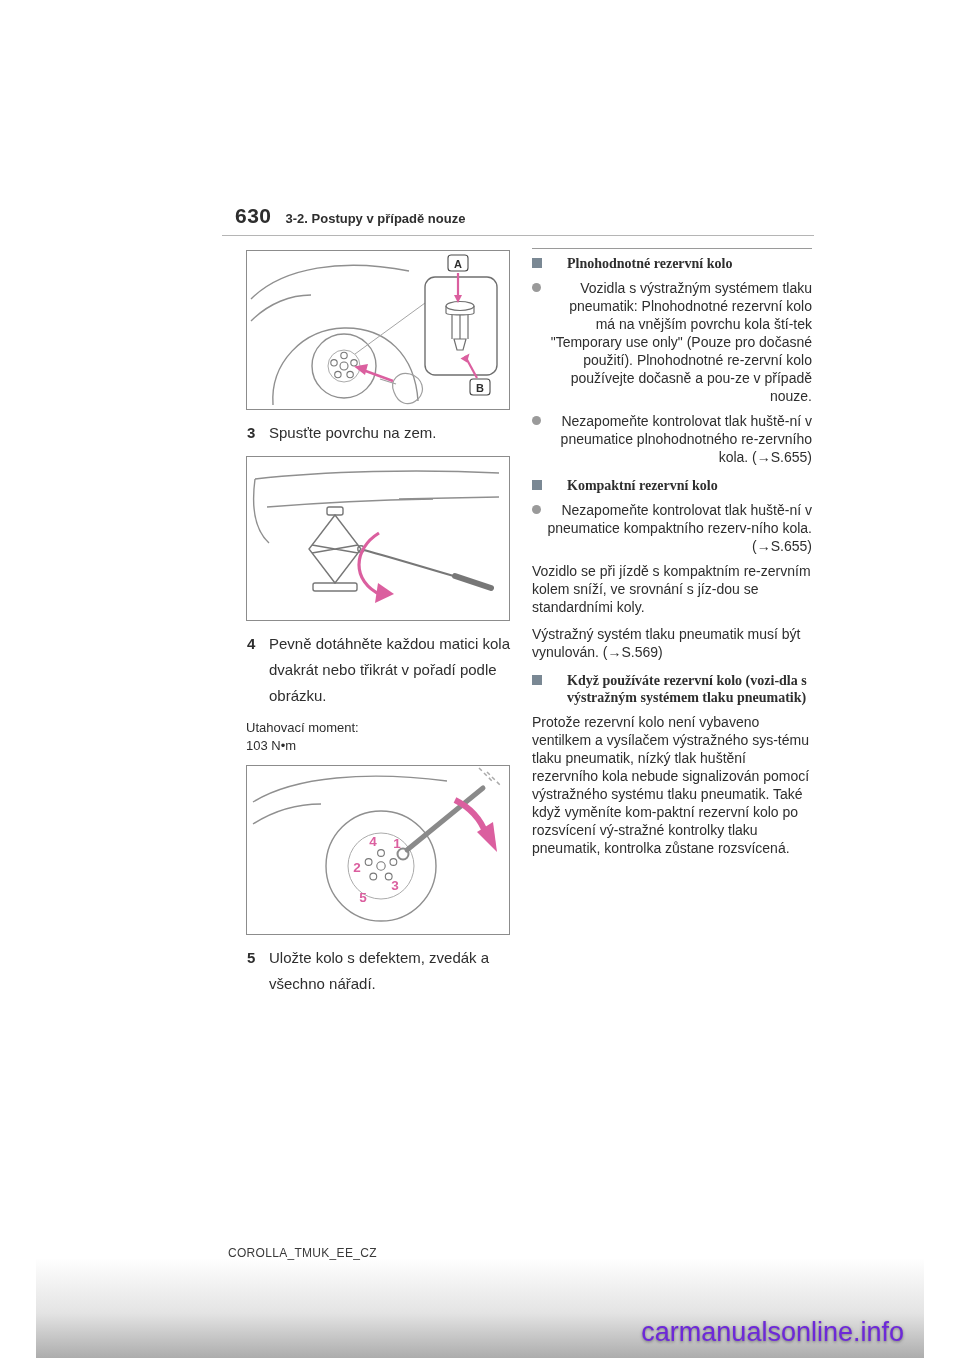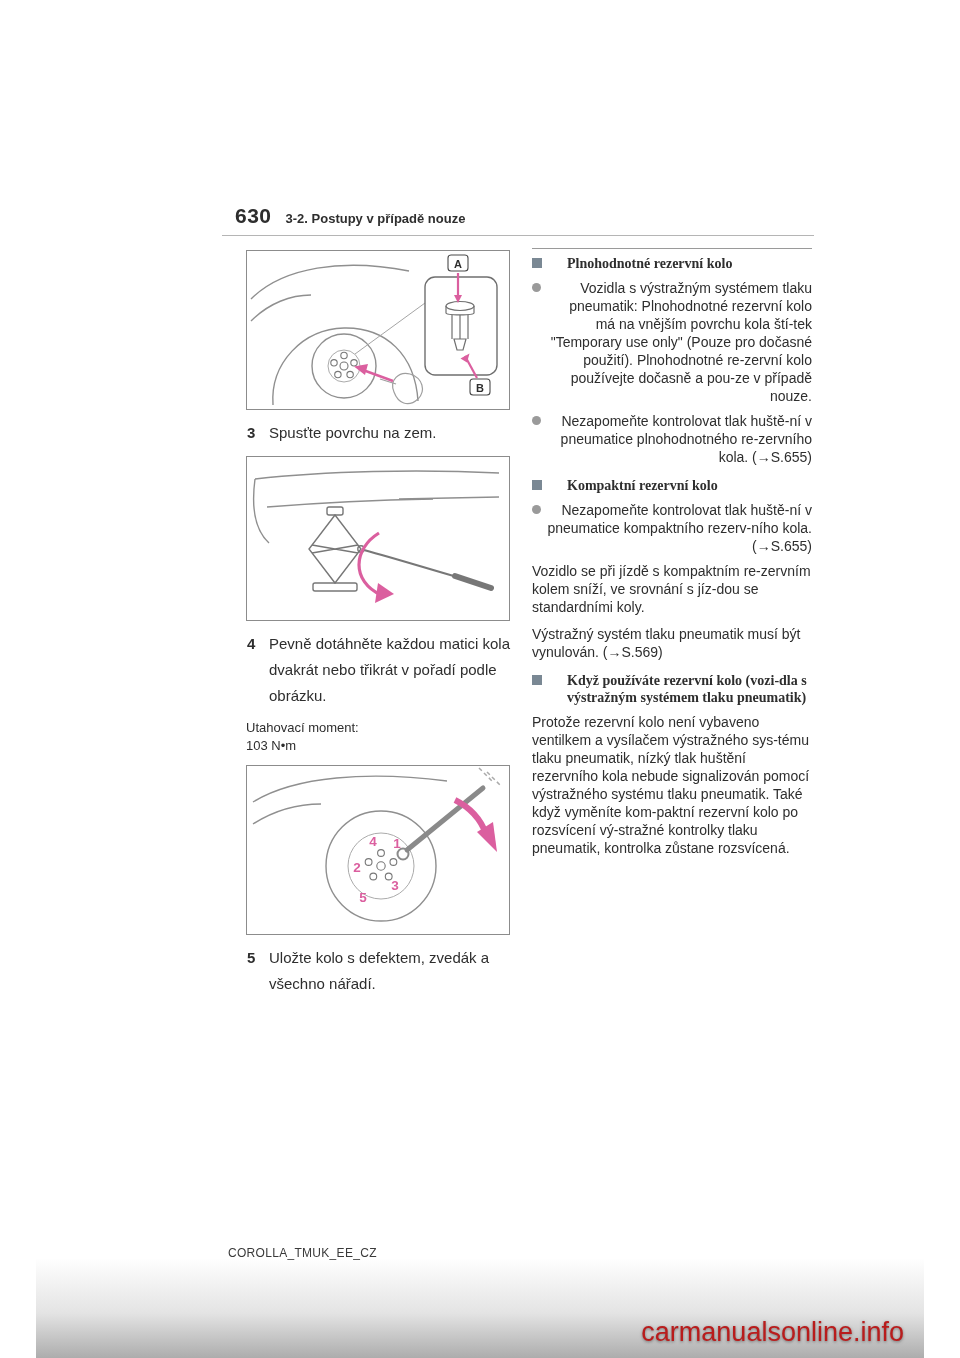--- a/index.html
+++ b/index.html
@@ -34,21 +34,21 @@
   .rhead.first { margin-top: 4px; }
   .sq { flex: 0 0 auto; width: 10px; height: 10px; background: #7a8894; margin-top: 3px; }
   .rbullet { display: flex; gap: 6px; font-size: 14px; line-height: 18px; margin: 7px 0; text-align: right; }
   .dot { flex: 0 0 auto; width: 9px; height: 9px; border-radius: 50%; background: #9a9a9a; margin-top: 4px; }
   .rpara { font-size: 14px; line-height: 18px; margin: 7px 0 9px; }
 
   .footer-code { position: absolute; left: 192px; top: 1210px; font-size: 12px; letter-spacing: .3px; color: #3a3a3a; margin-top: 36px; }
 
   .bottom-shade { position: absolute; left: 0; right: 0; bottom: 0; height: 100px; pointer-events: none;
     background: linear-gradient(180deg, rgba(120,120,120,0) 0%, rgba(118,118,118,.20) 55%, rgba(105,105,105,.55) 100%); }
-  .watermark { position: absolute; right: 20px; bottom: 10px; font-size: 27px; color: #b91c1c; text-shadow: 0 1px 3px rgba(80,80,80,.7); }
+  .watermark { position: absolute; right: 20px; bottom: 10px; font-size: 27px; color: #6d28d9; text-shadow: 0 1px 3px rgba(80,80,80,.7); }
 
   svg text { font-family: "Liberation Sans", sans-serif; }
 </style>
 </head>
 <body>
 
 <div class="page">
   <div class="content">
 
     <div class="page-header">

